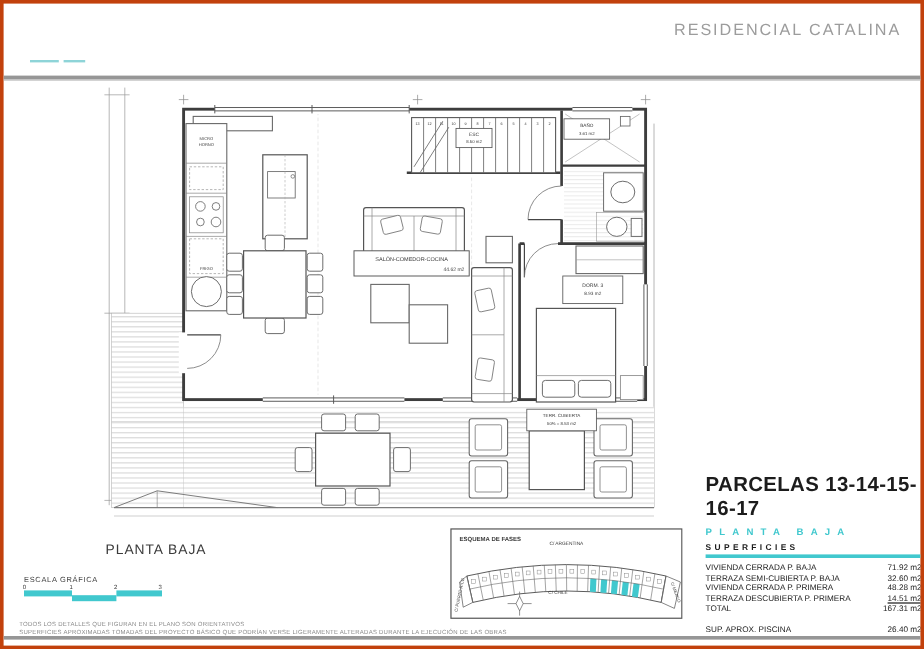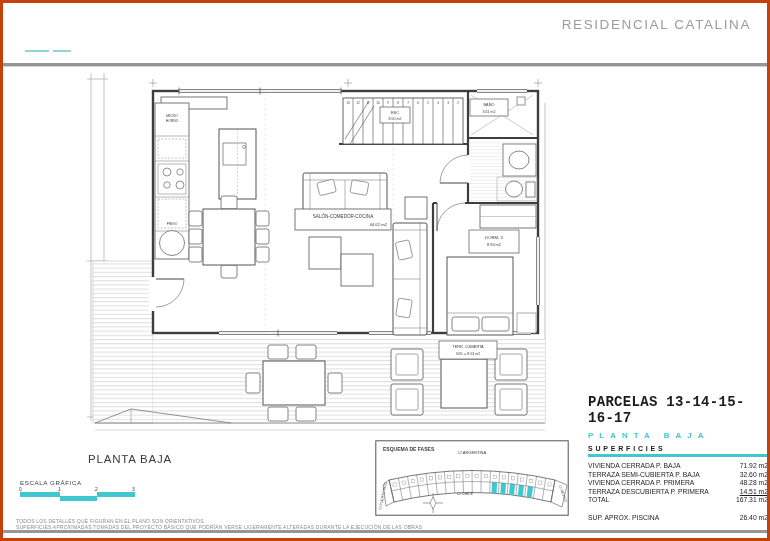--- a/index.html
+++ b/index.html
@@ -12,21 +12,21 @@
   #rule-top{top:60px;left:0;width:770px;height:3px;background:#969696;border-bottom:1px solid #cfcfcf;}
   #rule-bottom{top:527px;left:0;width:770px;height:3px;background:#969696;}
   
   #plan-svg{left:80px;top:62px;width:470px;height:375px;}
   #fases-svg{left:372px;top:437px;width:194px;height:76px;}
   #scale-svg{left:14px;top:474px;width:140px;height:28px;}
   
   #plan-title{left:85px;top:450px;font-size:11.5px;letter-spacing:.8px;color:#3b3b3b;}
   
   #summary{left:585px;top:391px;width:180px;color:#1c1c1c;}
-  #summary .title{font-size:14px;font-weight:600;letter-spacing:.3px;font-family:Liberation Mono, monospace;}
+  #summary .title{font-size:17px;font-weight:600;letter-spacing:.3px;}
   #summary .subtitle{margin-top:5px;color:#41C8CE;font-size:8px;font-weight:700;letter-spacing:6px;}
   #summary .section{margin-top:5px;font-size:7px;font-weight:600;letter-spacing:2.8px;}
   #summary .bar{height:3px;background:#41C8CE;margin-top:2px;}
   #summary .rows{margin-top:5px;}
   #summary .row{display:flex;justify-content:space-between;font-size:6.8px;line-height:8.6px;}
   #summary .row .v{text-align:right;}
   #summary .row.u .v{text-decoration:underline;}
   #summary .row.extra{margin-top:9px;}
   
   #disclaimer{left:13px;top:515px;font-size:5px;line-height:6.2px;color:#8a8a8a;letter-spacing:.2px;}

